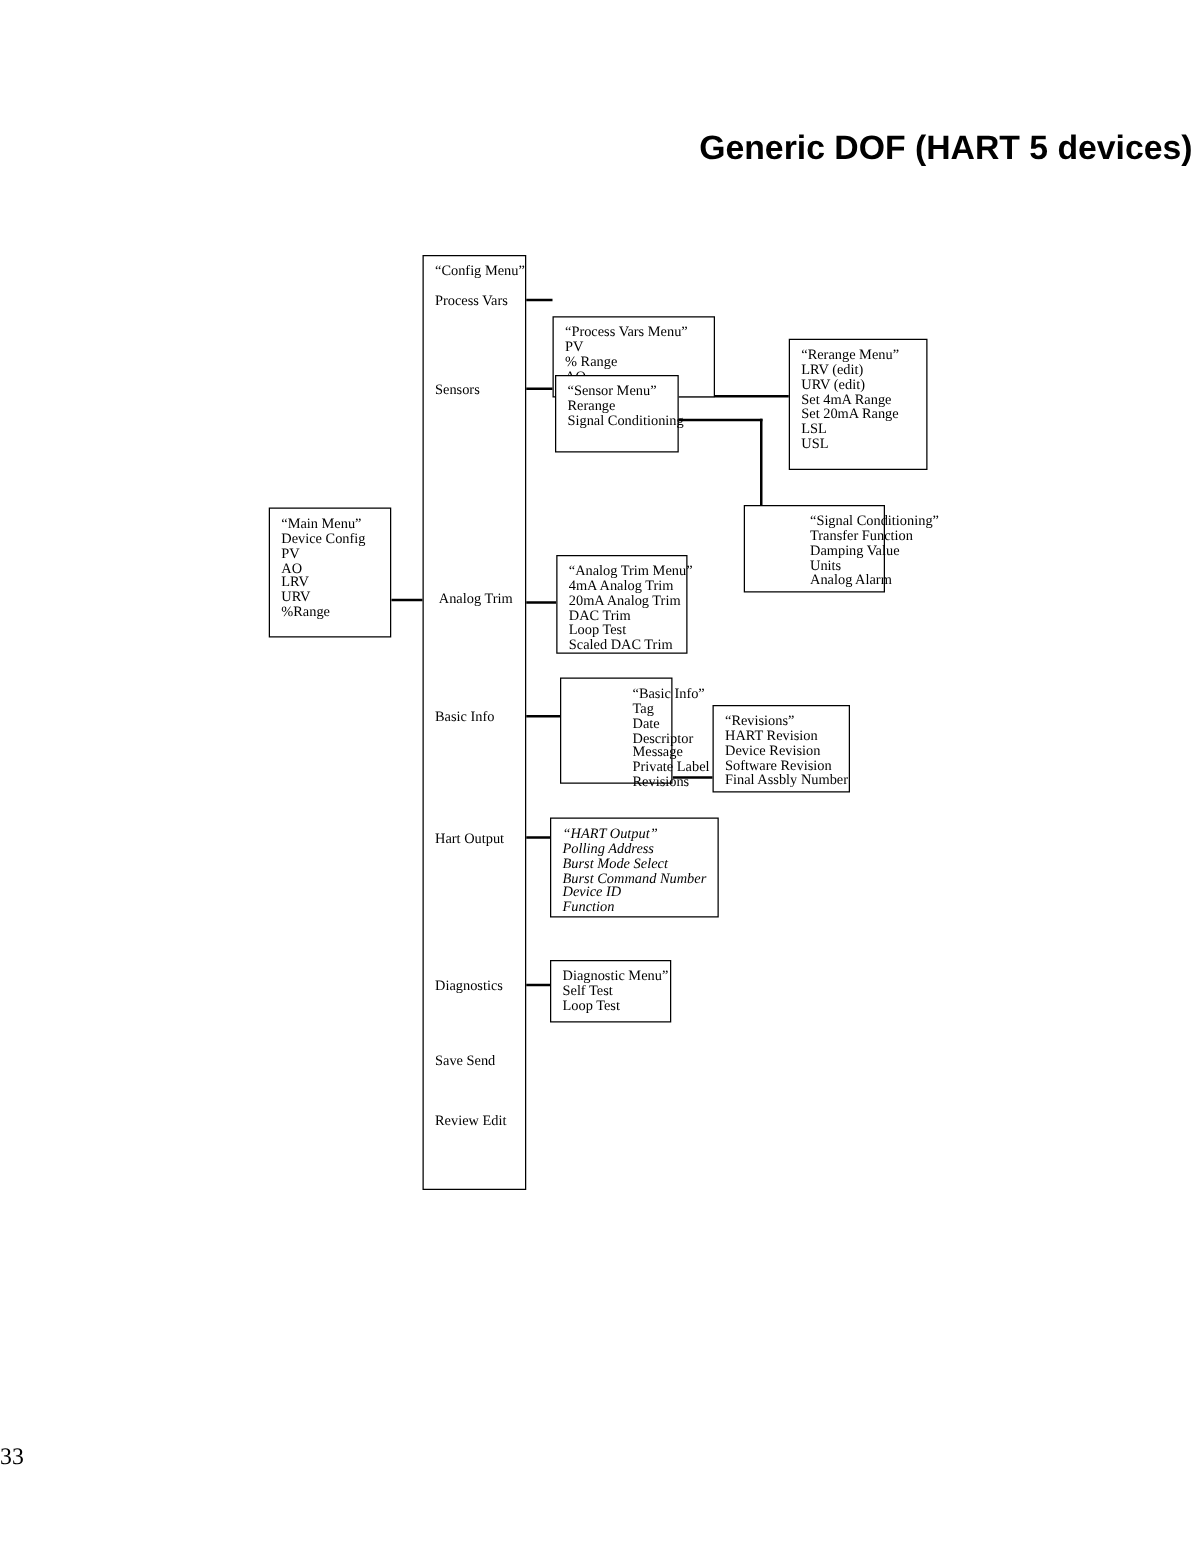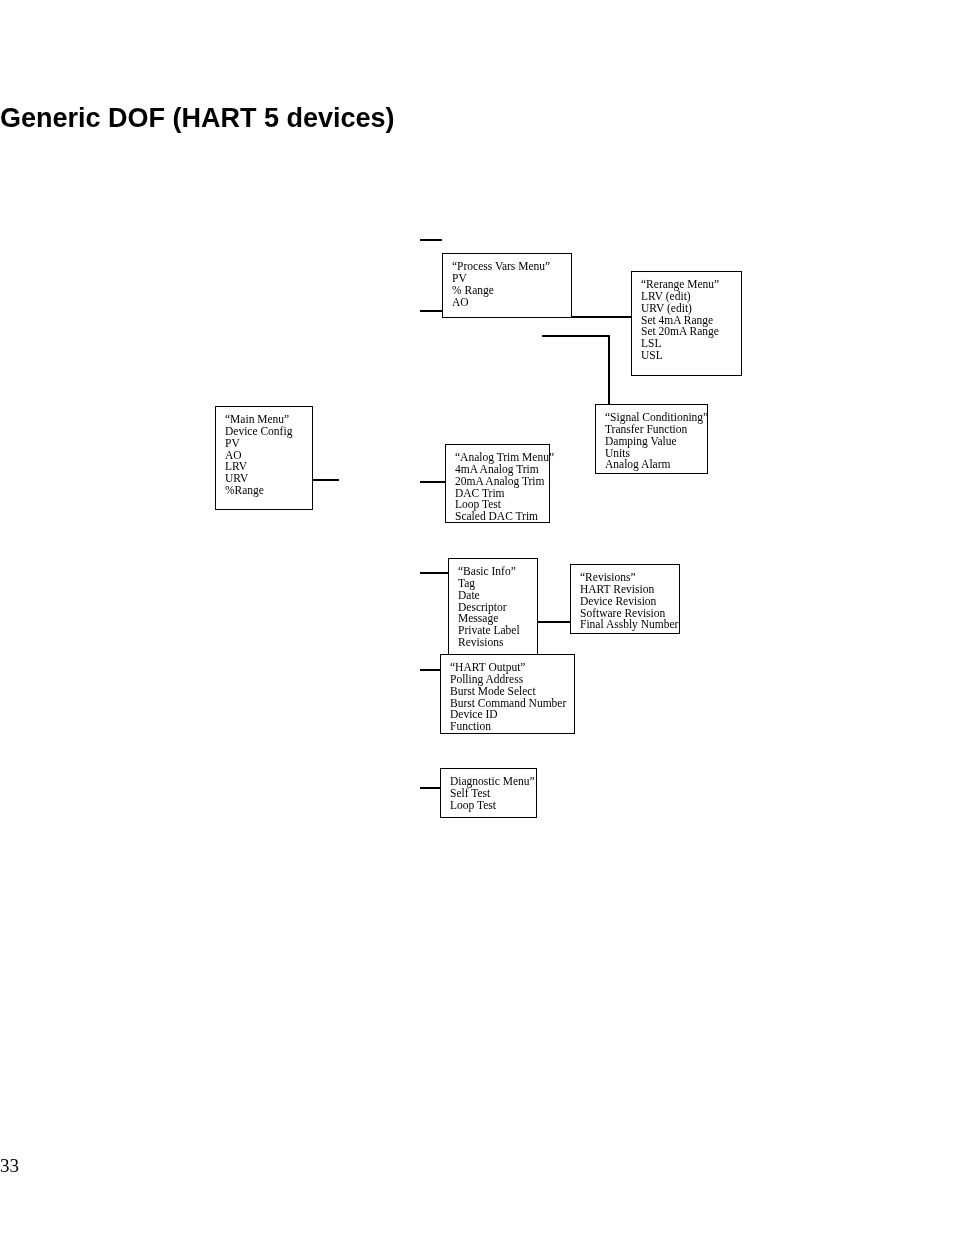--- a/index.html
+++ b/index.html
@@ -16,21 +16,21 @@
     width: 954px;
     height: 1235px;
     background: #ffffff;
     overflow: hidden;
   }
   #page-title {
     position: absolute;
     left: 0;
     top: 103px;
     width: 954px;
-    text-align: left;
+    text-align: right;
     font-family: "Liberation Sans", sans-serif;
     font-weight: bold;
     font-size: 27px;
     letter-spacing: 0px;
     white-space: nowrap;
   }
   #page-number {
     position: absolute;
     left: 0;
     top: 1155px;
@@ -107,65 +107,83 @@
       <div class="ln">“Main Menu”</div>
       <div class="ln">Device Config</div>
       <div class="ln">PV</div>
       <div class="ln">AO</div>
       <div class="ln">LRV</div>
       <div class="ln">URV</div>
       <div class="ln">%Range</div>
     </div>
   </div>
 
+  <div class="node" id="node-config" style="left:338px; top:204px; width:83px; height:748px;">
+    <div class="spine-item" style="top:7px;">“Config Menu”</div>
+    <div class="spine-item" style="top:31px;">Process Vars</div>
+    <div class="spine-item" style="top:102px;">Sensors</div>
+    <div class="spine-item" style="top:269px; left:12px;">Analog Trim</div>
+    <div class="spine-item" style="top:364px;">Basic Info</div>
+    <div class="spine-item" style="top:461px;">Hart Output</div>
+    <div class="spine-item" style="top:579px;">Diagnostics</div>
+    <div class="spine-item" style="top:639px;">Save Send</div>
+    <div class="spine-item" style="top:687px;">Review Edit</div>
+  </div>
 
   <div class="node" id="node-process-vars" style="left:442px; top:206px; width:130px; height:65px;margin-top:47px;">
     <div class="lines">
       <div class="ln">“Process Vars Menu”</div>
       <div class="ln">PV</div>
       <div class="ln">% Range</div>
       <div class="ln">AO</div>
     </div>
   </div>
 
+  <div class="node" id="node-sensor" style="left:444px; top:300px; width:99px; height:62px;">
+    <div class="lines">
+      <div class="ln">“Sensor Menu”</div>
+      <div class="ln">Rerange</div>
+      <div class="ln">Signal Conditioning</div>
+    </div>
+  </div>
 
   <div class="node" id="node-rerange" style="left:631px; top:271px; width:111px; height:105px;">
     <div class="lines">
       <div class="ln">“Rerange Menu”</div>
       <div class="ln">LRV (edit)</div>
       <div class="ln">URV (edit)</div>
       <div class="ln">Set 4mA Range</div>
       <div class="ln">Set 20mA Range</div>
       <div class="ln">LSL</div>
       <div class="ln">USL</div>
     </div>
   </div>
 
-  <div class="node" id="node-signal-cond" style="left:595px; top:404px; width:113px; height:70px;">
+  <div class="node" id="node-signal-cond" style="left:595px; top:404px; width:113px; height:70px;padding-left:43px;">
     <div class="lines">
       <div class="ln">“Signal Conditioning”</div>
       <div class="ln">Transfer Function</div>
       <div class="ln">Damping Value</div>
       <div class="ln">Units</div>
       <div class="ln">Analog Alarm</div>
     </div>
   </div>
 
   <div class="node" id="node-analog-trim" style="left:445px; top:444px; width:105px; height:79px;">
     <div class="lines">
       <div class="ln">“Analog Trim Menu”</div>
       <div class="ln">4mA Analog Trim</div>
       <div class="ln">20mA Analog Trim</div>
       <div class="ln">DAC Trim</div>
       <div class="ln">Loop Test</div>
       <div class="ln">Scaled DAC Trim</div>
     </div>
   </div>
 
-  <div class="node" id="node-basic-info" style="left:448px; top:558px; width:90px; height:100px;">
+  <div class="node" id="node-basic-info" style="left:448px; top:542px; width:90px; height:85px;padding-left:48px;">
     <div class="lines">
       <div class="ln">“Basic Info”</div>
       <div class="ln">Tag</div>
       <div class="ln">Date</div>
       <div class="ln">Descriptor</div>
       <div class="ln">Message</div>
       <div class="ln">Private Label</div>
       <div class="ln">Revisions</div>
     </div>
   </div>
@@ -173,21 +191,21 @@
   <div class="node" id="node-revisions" style="left:570px; top:564px; width:110px; height:70px;">
     <div class="lines">
       <div class="ln">“Revisions”</div>
       <div class="ln">HART Revision</div>
       <div class="ln">Device Revision</div>
       <div class="ln">Software Revision</div>
       <div class="ln">Final Assbly Number</div>
     </div>
   </div>
 
-  <div class="node" id="node-hart-output" style="left:440px; top:654px; width:135px; height:80px;">
+  <div class="node" id="node-hart-output" style="left:440px; top:654px; width:135px; height:80px;font-style:italic;">
     <div class="lines">
       <div class="ln">“HART Output”</div>
       <div class="ln">Polling Address</div>
       <div class="ln">Burst Mode Select</div>
       <div class="ln">Burst Command Number</div>
       <div class="ln">Device ID</div>
       <div class="ln">Function</div>
     </div>
   </div>
 

